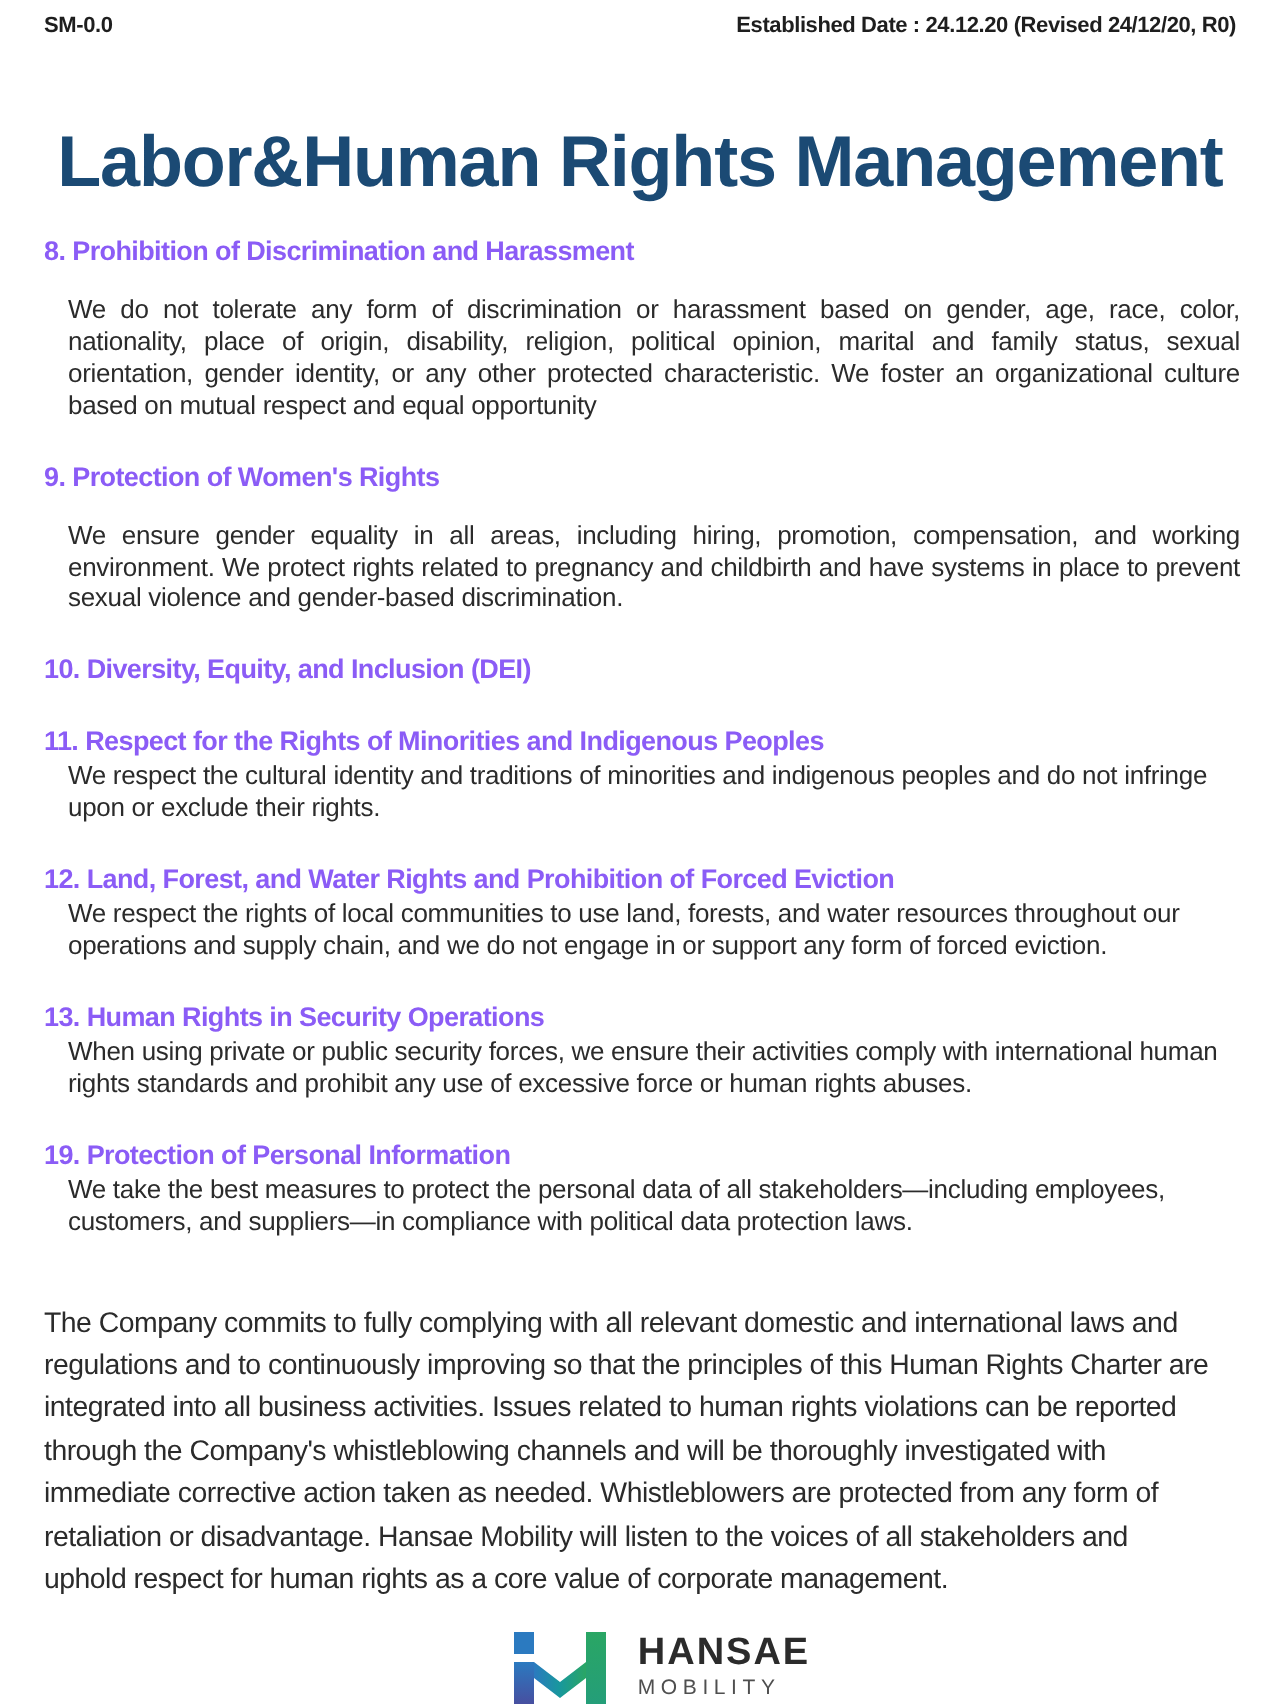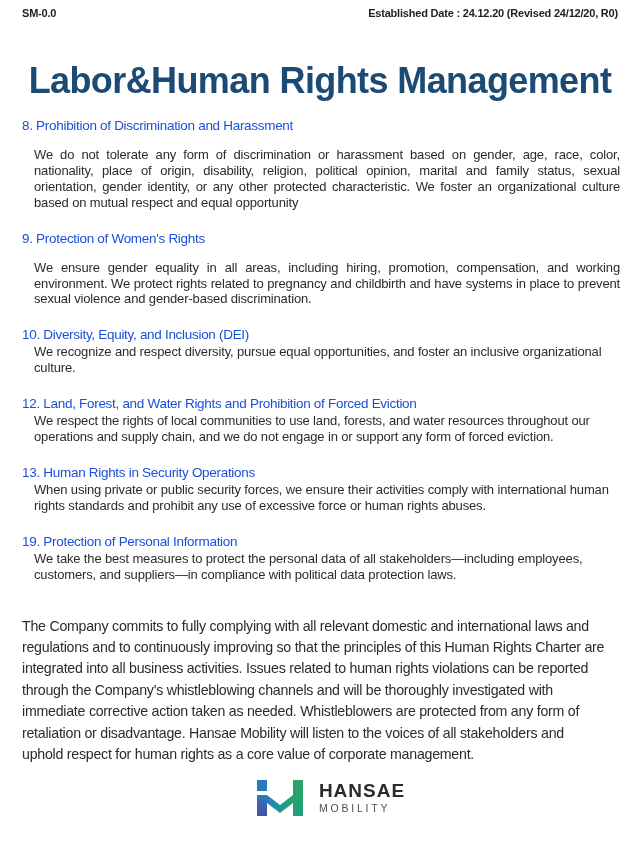--- a/index.html
+++ b/index.html
@@ -32,22 +32,22 @@
     letter-spacing: -0.6px;
   }
   .content {
     margin: 20px 20px 0 22px;
   }
   .sec + .sec { margin-top: 19px; }
   .sec h2 {
     margin: 0;
     font-size: 13.5px;
     line-height: 17px;
-    font-weight: normal;
-    color: #1d4ed8;
+    font-weight: bold;
+    color: #8b5cf6;
     letter-spacing: -0.3px;
   }
   .sec p {
     margin: 1px 0 0 12px;
     font-size: 13px;
     line-height: 15.9px;
     color: #2b2b2b;
     letter-spacing: -0.15px;
   }
   .sec p.justify { text-align: justify; margin-top: 13px; }
@@ -105,23 +105,26 @@
       <p class="justify">We do not tolerate any form of discrimination or harassment based on gender, age, race, color, nationality, place of origin, disability, religion, political opinion, marital and family status, sexual orientation, gender identity, or any other protected characteristic. We foster an organizational culture based on mutual respect and equal opportunity</p>
     </section>
 
     <section class="sec">
       <h2>9. Protection of Women's Rights</h2>
       <p class="justify">We ensure gender equality in all areas, including hiring, promotion, compensation, and working environment. We protect rights related to pregnancy and childbirth and have systems in place to prevent sexual violence and gender-based discrimination.</p>
     </section>
 
     <section class="sec">
       <h2>10. Diversity, Equity, and Inclusion (DEI)</h2>
-      <p>We recognize and respect diversity, pursue equal opportunities, and foster an inclusive organizational culture.</p>
     </section>
 
+    <section class="sec">
+      <h2>11. Respect for the Rights of Minorities and Indigenous Peoples</h2>
+      <p>We respect the cultural identity and traditions of minorities and indigenous peoples and do not infringe upon or exclude their rights.</p>
+    </section>
 
     <section class="sec">
       <h2>12. Land, Forest, and Water Rights and Prohibition of Forced Eviction</h2>
       <p>We respect the rights of local communities to use land, forests, and water resources throughout our operations and supply chain, and we do not engage in or support any form of forced eviction.</p>
     </section>
 
     <section class="sec">
       <h2>13. Human Rights in Security Operations</h2>
       <p>When using private or public security forces, we ensure their activities comply with international human rights standards and prohibit any use of excessive force or human rights abuses.</p>
     </section>

